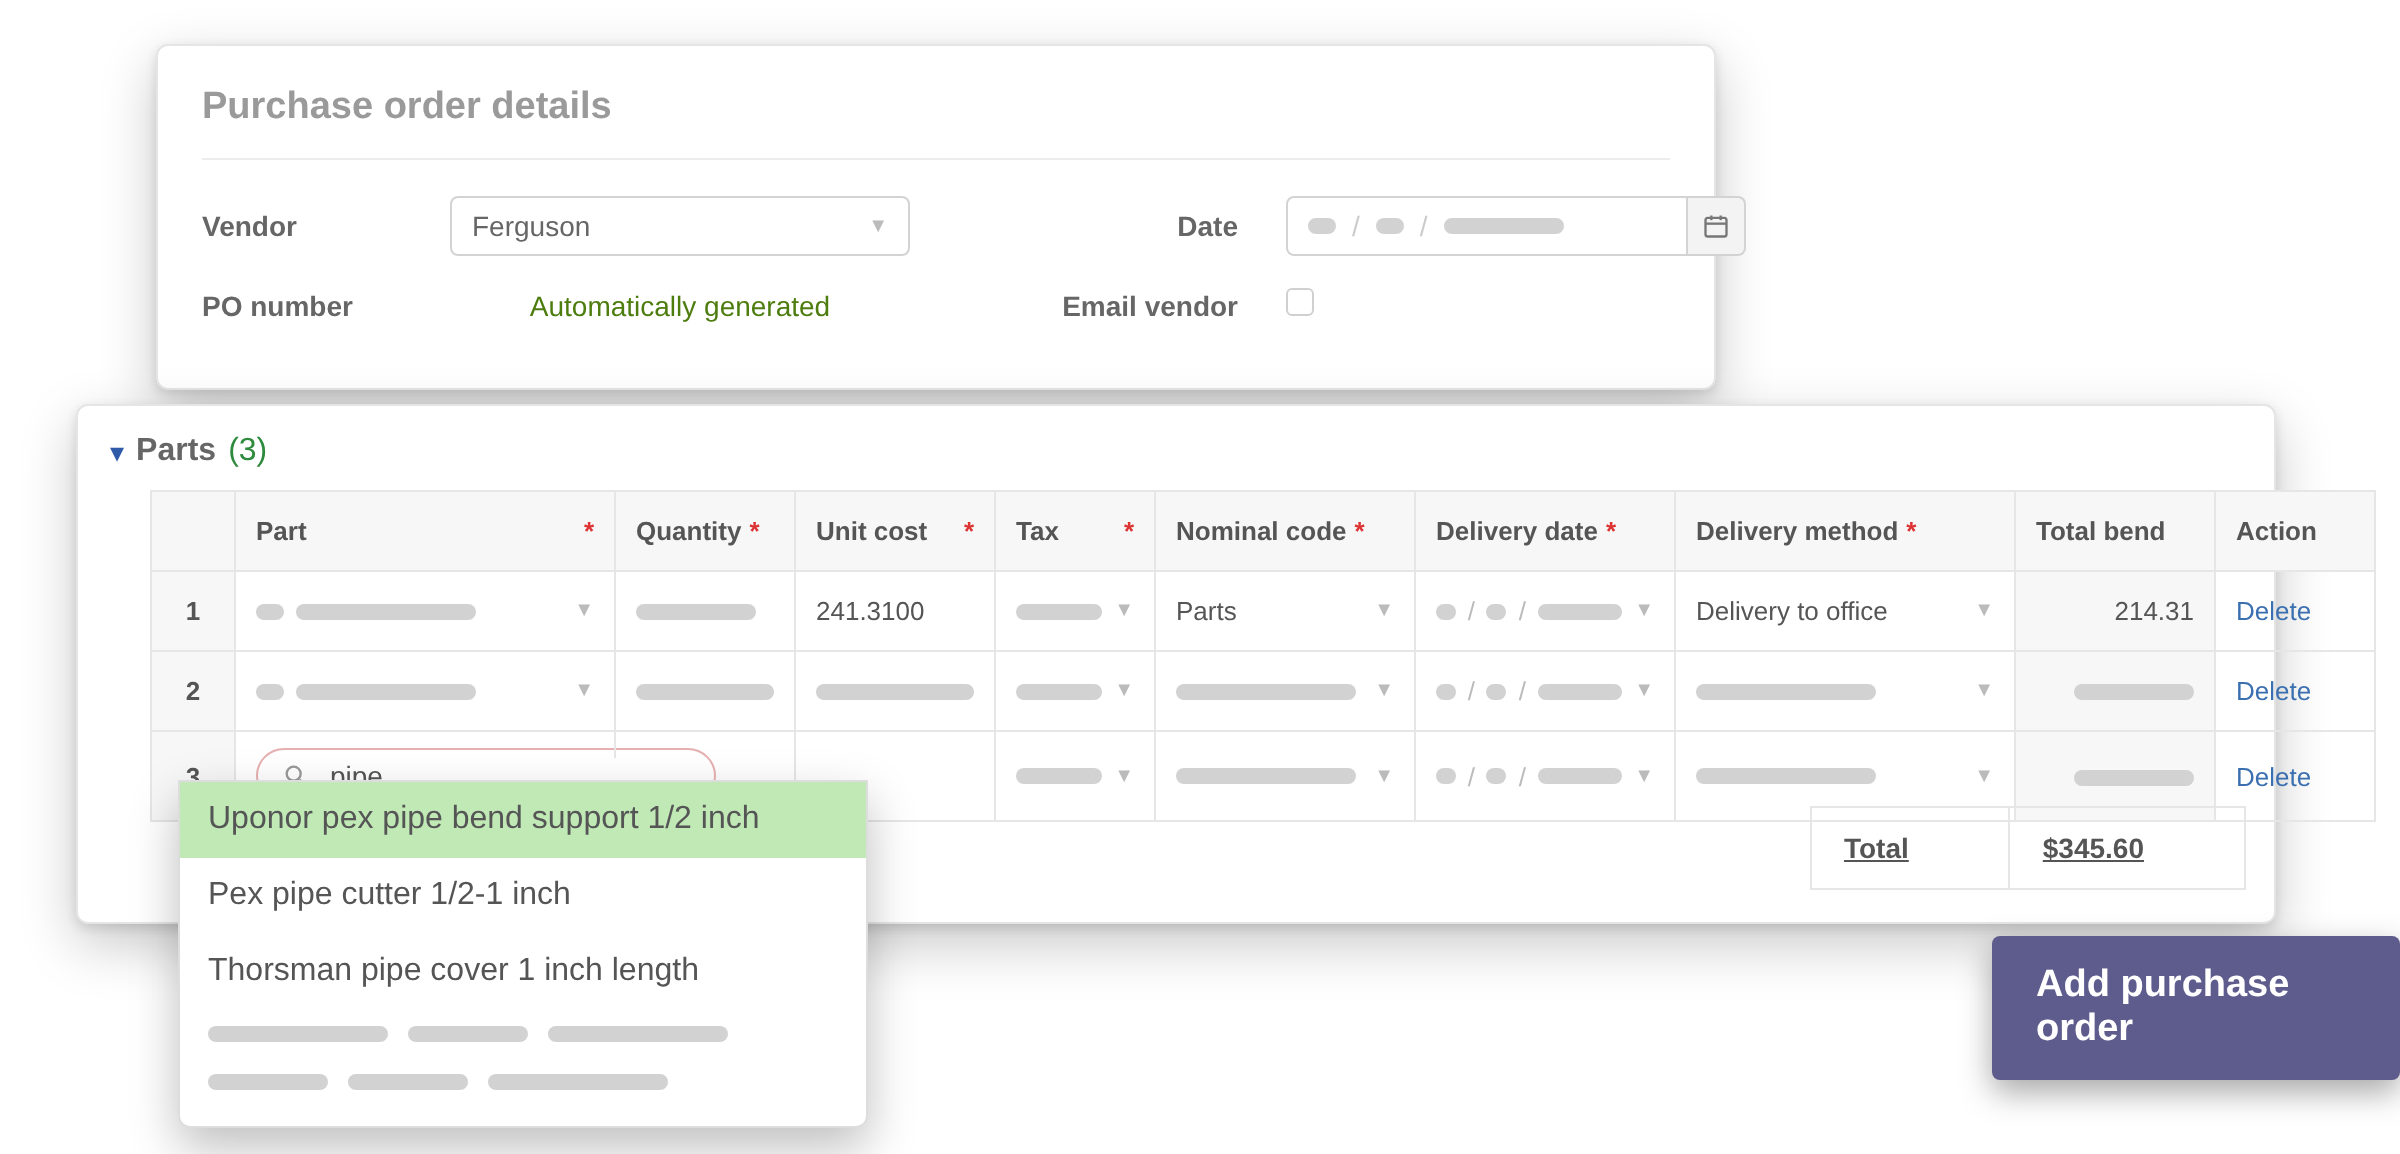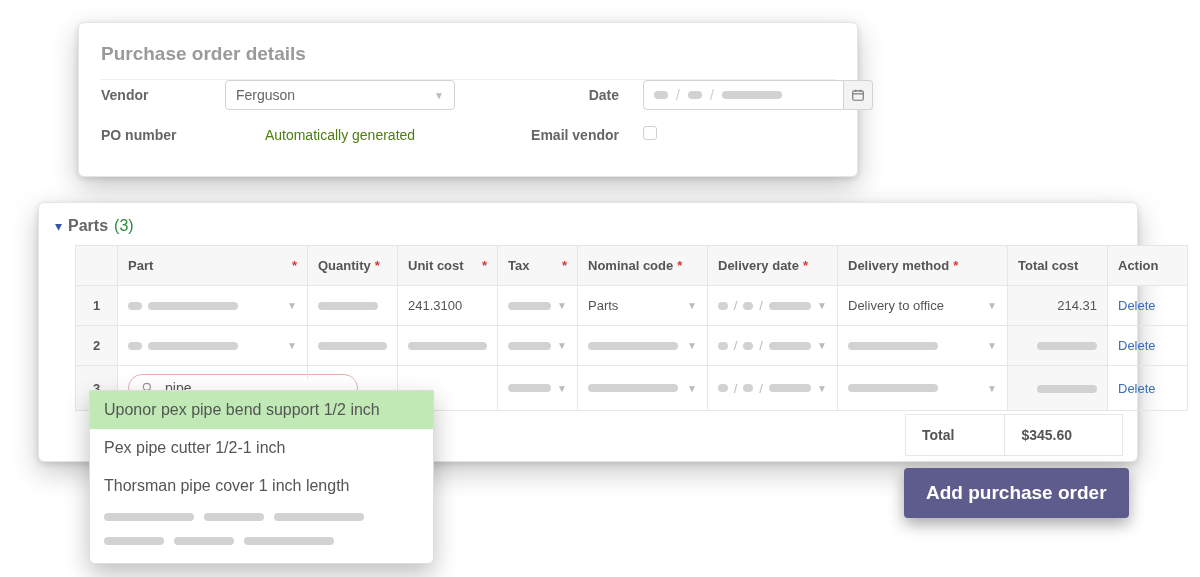--- a/index.html
+++ b/index.html
@@ -25,20 +25,21 @@
   
   .details-panel { left: 78px; top: 22px; width: 780px; padding: 20px 22px 33px; }
   .details-title {
     color: #9a9a9a; font-size: 19px; font-weight: 600;
     padding-bottom: 14px; border-bottom: 1px solid #ececec;
   }
   .details-grid {
     display: grid;
     grid-template-columns: 100px 230px 140px 230px;
     column-gap: 24px; row-gap: 16px;
+    margin-top: 18px;
     align-items: center;
   }
   .label { font-weight: 700; color: #666; text-align: left; white-space: nowrap; }
   .label.r { text-align: right; }
 
   .select-look, .input-look {
     display: inline-flex; align-items: center;
     height: 30px; padding: 0 10px;
     border: 1px solid #d3d3d3; border-radius: 4px;
     background: #fff; color: #666;
@@ -112,29 +113,29 @@
     z-index: 20;
   }
   .dropdown .opt {
     padding:10px 14px; color:#555; font-size:16px; cursor:pointer;
   }
   .dropdown .opt.hl { background:#c0e9b6; }
   .dropdown .ph-row { padding:8px 14px; display:flex; gap:10px; }
 
   
   .total-box {
-    position:absolute; bottom:5px; right:14px;
-    display:flex; border:1px solid #e6e6e6;
+    position:absolute; bottom:16px; right:14px;
+    display:flex; border:1px solid #e6e6e6;text-decoration:underline;
   }
   .total-box .lbl { padding:12px 50px 12px 16px; font-weight:700; border-right:1px solid #e6e6e6; }
   .total-box .val { padding:12px 50px 12px 16px; font-weight:700; }
 
   
   .cta {
-    position:absolute; left: 904px; top: 468px;
+    position:absolute; left: 996px; top: 468px;
     background:#5d5c8d; color:#fff; font-size:19px; font-weight:600;
     padding:14px 22px; border-radius:4px;
     box-shadow: 0 6px 16px rgba(0,0,0,0.35);
     z-index: 30;
   }
 
   svg { display:block; }
 </style>
 </head>
 <body>
@@ -202,21 +203,21 @@
     <thead>
       <tr>
         <th class="col-num"></th>
         <th><span>Part</span><span class="req" style="float:right">*</span></th>
         <th><span>Quantity</span><span class="req">*</span></th>
         <th><span>Unit cost</span><span class="req" style="float:right">*</span></th>
         <th><span>Tax</span><span class="req" style="float:right">*</span></th>
         <th><span>Nominal code</span><span class="req">*</span></th>
         <th><span>Delivery date</span><span class="req">*</span></th>
         <th><span>Delivery method</span><span class="req">*</span></th>
-        <th><span>Total cost</span></th>
+        <th><span>Total bend</span></th>
         <th><span>Action</span></th>
       </tr>
     </thead>
     <tbody>
 
       <tr>
         <td class="col-num">1</td>
         <td>
             <div class="cell-sel">
               <span class="ph ph6"></span>

